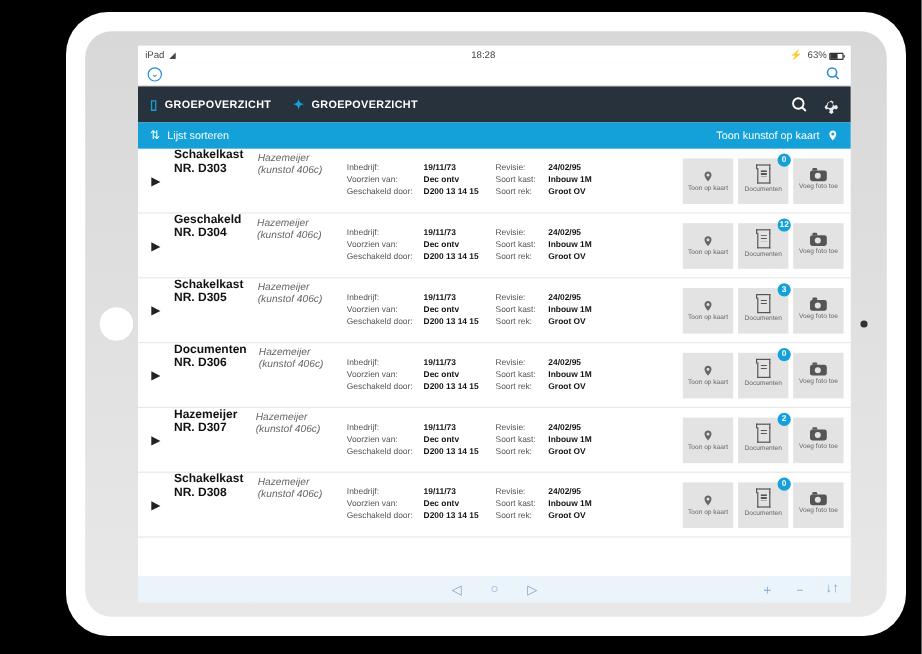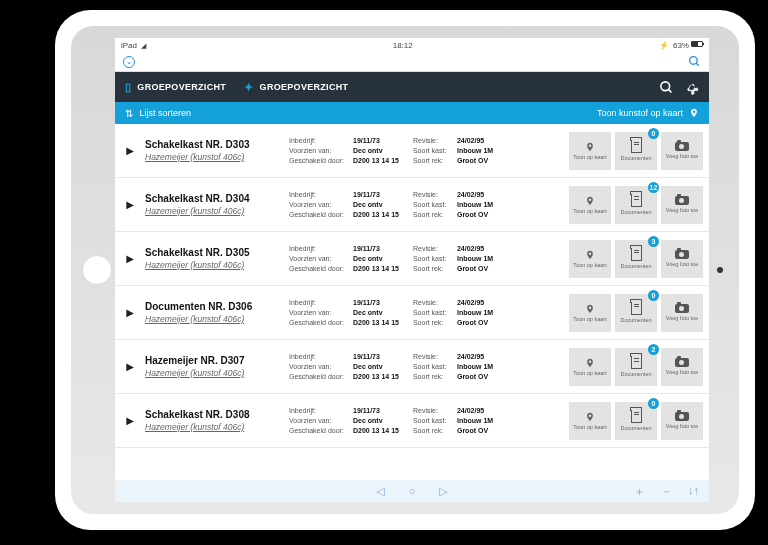--- a/index.html
+++ b/index.html
@@ -5,41 +5,41 @@
 * { margin:0; padding:0; box-sizing:border-box; font-family:-apple-system,Helvetica,Arial,sans-serif; }
 body { background:#000; width:768px; height:545px; overflow:hidden; }
 .frame { position:absolute; left:55px; top:10px; width:700px; height:520px; background:#fff; border-radius:35px; box-shadow:0 10px 30px rgba(0,0,0,.4); }
 .frame::before { content:""; position:absolute; left:16px; top:16px; right:16px; bottom:16px; border-radius:22px; background:linear-gradient(#d8d8d8,#e8e8e8); }
 .home-btn { position:absolute; left:27px; top:50%; transform:translateY(-50%); width:30px; height:30px; border-radius:50%; background:#fff; border:1px solid #ddd; }
 .cam { position:absolute; right:32px; top:50%; transform:translateY(-50%); width:6px; height:6px; background:#333; border-radius:50%; }
 .screen { position:absolute; left:60px; top:28px; right:46px; bottom:28px; background:#f1f1f1; overflow:hidden; }
 .statusbar { height:14px; background:#fff; display:flex; align-items:center; justify-content:space-between; padding:0 6px; font-size:8px; color:#444; }
 .statusbar .left,.statusbar .right { display:flex; align-items:center; gap:4px; }
 .wifi::before { content:"\25E2"; font-size:7px; }
-.batt { display:inline-flex; align-items:flex-start; gap:2px; }
+.batt { display:inline-flex; align-items:flex-end; gap:2px; }
 .batt-icon { width:12px; height:6px; border:1px solid #333; border-radius:1px; position:relative; }
 .batt-icon::after { content:""; position:absolute; right:-2px; top:1px; width:1px; height:2px; background:#333; }
 .batt-icon::before { content:""; position:absolute; left:0; top:0; bottom:0; width:60%; background:#333; }
 .toolbar { height:20px; background:#fff; display:flex; align-items:center; justify-content:space-between; padding:0 8px; border-bottom:1px solid #ddd; }
 .circ { width:12px; height:12px; border:1.5px solid #2a8fd6; border-radius:50%; display:flex; align-items:center; justify-content:center; color:#2a8fd6; font-size:8px; }
 .mag { color:#2a8fd6; font-size:12px; }
 .navbar { height:30px; background:#28323c; display:flex; align-items:center; padding:0 10px; gap:18px; color:#fff; }
 .navtab { display:flex; align-items:center; gap:6px; font-size:9px; font-weight:700; letter-spacing:.3px; }
 .navtab .ico { color:#14a0d8; font-size:11px; }
 .nav-right { margin-left:auto; display:flex; gap:10px; color:#fff; font-size:13px; }
 .sortbar { height:22px; background:#14a0d8; display:flex; align-items:center; padding:0 10px; color:#fff; font-size:9px; }
 .sortbar .sort-ico { margin-right:6px; font-size:10px; }
 .sortbar .spacer { flex:1; }
 .sortbar .map-ico { margin-left:6px; font-size:11px; }
 .list { position:absolute; top:86px; left:0; right:0; bottom:22px; overflow:hidden; background:#fff; }
 .row { display:flex; align-items:stretch; border-bottom:1px solid #e8e8e8; height:54px; }
 .row .play { width:30px; display:flex; align-items:center; justify-content:center; font-size:10px; color:#222; }
-.row .title { width:140px; display:flex; flex-direction:column; justify-content:center; padding-right:4px; }
+.row .title { width:140px; display:flex; flex-direction:row; justify-content:flex-end; padding-right:4px; }
 .row .title .t { font-size:10px; font-weight:700; color:#111; }
-.row .title .s { font-size:8.5px; font-style:italic; color:#666; margin-top:2px;text-decoration:underline; }
+.row .title .s { font-size:8.5px; font-style:italic; color:#666; margin-top:2px; }
 .props { display:flex; align-items:center; gap:14px; flex:1; padding-left:4px; }
 .pgroup { display:flex; flex-direction:column; gap:3px; justify-content:center; }
 .prow { display:flex; gap:6px; }
 .prow .k { font-size:7px; color:#555; width:58px; }
 .prow .v { font-size:7px; font-weight:700; color:#111; }
 .pgroup.g2 .prow .k { width:38px; }
 .actions { display:flex; gap:4px; align-items:center; padding-right:6px; }
 .abtn { width:42px; height:38px; background:#e3e3e3; display:flex; flex-direction:column; align-items:center; justify-content:center; gap:2px; position:relative; }
 .abtn .al { font-size:5.5px; color:#666; }
 .abtn .badge { position:absolute; top:-4px; right:-2px; min-width:11px; height:11px; background:#14a0d8; border-radius:50%; color:#fff; font-size:7px; font-weight:700; display:flex; align-items:center; justify-content:center; padding:0 1px; }
@@ -59,21 +59,21 @@
 
 <div class="frame">
   <div class="home-btn"></div>
   <div class="cam"></div>
   <div class="screen">
     <div class="statusbar">
       <div class="left">
           <span>iPad</span>
           <span class="wifi"></span>
         </div>
-      <div>18:12</div>
+      <div>18:28</div>
       <div class="right">
           <span>⚡</span>
           <span class="batt">
             <span>63%</span>
             <span class="batt-icon"></span>
           </span>
         </div>
     </div>
     <div class="toolbar">
       <span class="circ">⌄</span>
@@ -170,21 +170,21 @@
       </div>
       <div class="abtn">
         <span class="cam-ico"></span>
         <span class="al">Voeg foto toe</span>
       </div>
     </div>
         </div>
         <div class="row">
     <div class="play">▶</div>
     <div class="title">
-      <div class="t">Schakelkast NR. D304</div>
+      <div class="t">Geschakeld NR. D304</div>
       <div class="s">Hazemeijer (kunstof 406c)</div>
     </div>
     <div class="props">
       <div class="pgroup">
         <div class="prow">
                 <span class="k">Inbedrijf:</span>
                 <span class="v">19/11/73</span>
               </div>
         <div class="prow">
                 <span class="k">Voorzien van:</span>

